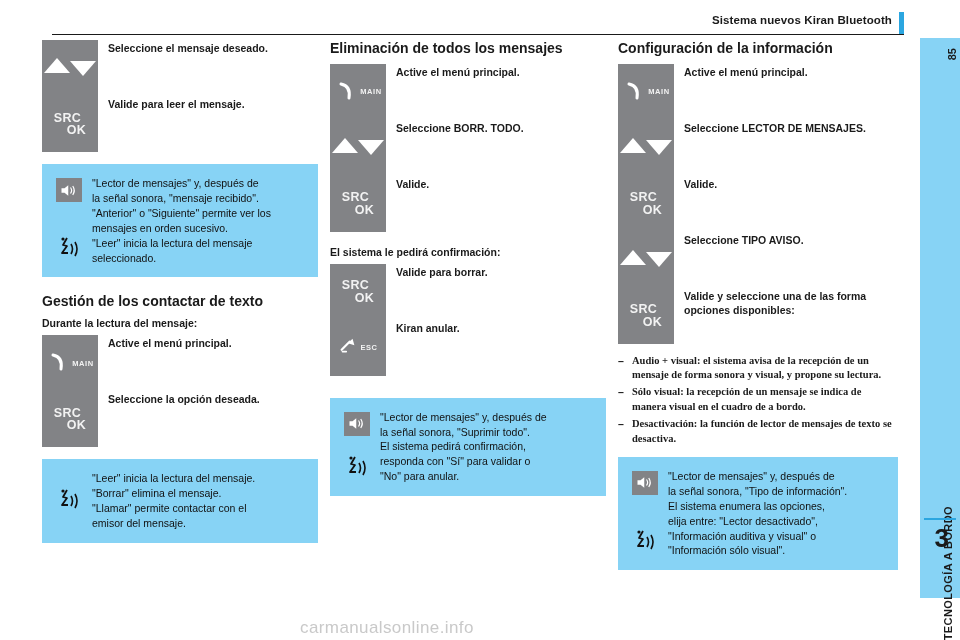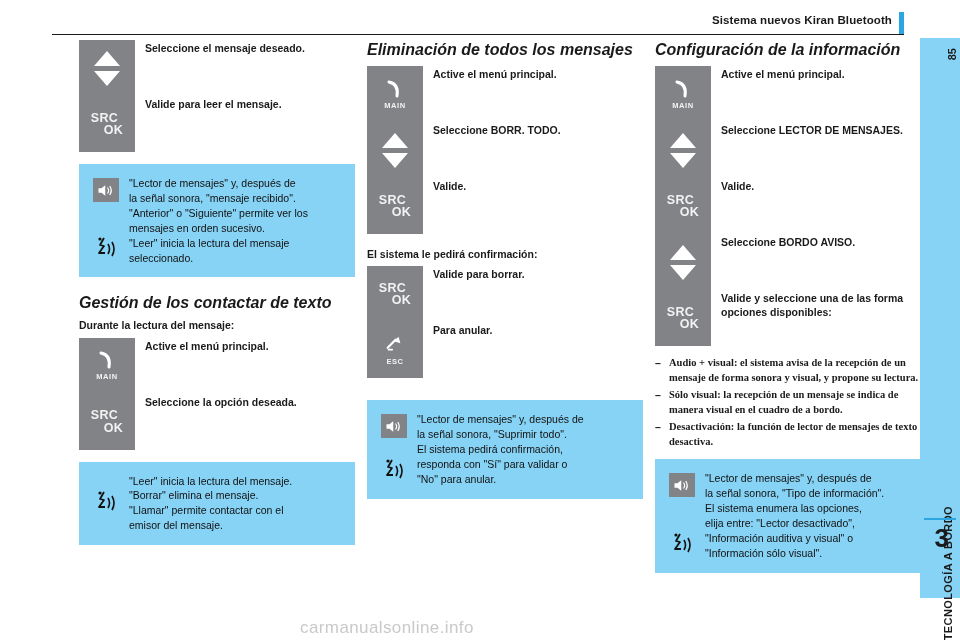--- a/index.html
+++ b/index.html
@@ -37,32 +37,31 @@
     background: #2ba6e0;
   }
   .header-rule {
     position: absolute;
     left: 40px; right: 56px; top: 20px;
     height: 1px;
     background: #1a1a1a;
   }
 
   
-  .col { position: absolute; top: 40px; margin-left: 37px; }
+  .col { position: absolute; top: 40px; }
   .col-left   { left: 42px;  width: 276px; }
   .col-mid    { left: 330px; width: 276px; }
   .col-right  { left: 618px; width: 280px; }
 
   .section-title {
-    font-size: 16px;
+    font-size: 14px;
     font-weight: bold;
     color: #1a1a1a;
     margin-bottom: 6px;
     line-height: 1.25;
-    font-style: italic;
   }
   .sub-title {
     font-size: 10.5px;
     font-weight: bold;
     color: #1a1a1a;
     margin-bottom: 5px;
     line-height: 1.25;
   }
 
   
@@ -71,21 +70,21 @@
     display: flex;
     align-items: flex-start;
     min-height: 56px;
   }
   .btn {
     width: 56px;
     min-height: 56px;
     background: #828386;
     flex: 0 0 56px;
     display: flex;
-    flex-direction: column;
+    flex-direction: row;
     align-items: center;
     justify-content: center;
     position: relative;
   }
   .btn-label {
     font-size: 7.5px;
     font-weight: bold;
     color: #f2f2f2;
     letter-spacing: 0.6px;
   }
@@ -356,21 +355,21 @@
         <div class="btn">
           <div class="esc-glyph">
             <svg viewBox="0 0 22 22" width="20" height="20" aria-hidden="true">
               <path d="M4 14 L13 5" stroke="#ffffff" stroke-width="2.4" fill="none" stroke-linecap="round"></path>
               <polygon points="16,2 18,9 11,7" fill="#ffffff"></polygon>
               <path d="M5 16 L9 16" stroke="#ffffff" stroke-width="2" stroke-linecap="round"></path>
             </svg>
           </div>
           <div class="btn-label">ESC</div>
         </div>
-        <div class="caption">Para anular.</div>
+        <div class="caption">Kiran anular.</div>
       </div>
     </div>
 
     <div class="infobox" style="margin-top:22px">
       <div class="info-icons">
         <div class="speaker-tile">
           <svg viewBox="0 0 24 20" width="18" height="15" aria-hidden="true">
             <polygon points="2,7 6,7 11,3 11,17 6,13 2,13" fill="#ffffff"></polygon>
             <path d="M14 6 Q17 10 14 14" stroke="#ffffff" stroke-width="1.6" fill="none"></path>
             <path d="M17 4 Q21 10 17 16" stroke="#ffffff" stroke-width="1.6" fill="none"></path>
@@ -421,21 +420,21 @@
         <div class="btn">
           <div class="btn-src">SRC<span class="ok">OK</span></div>
         </div>
         <div class="caption">Valide.</div>
       </div>
       <div class="step">
         <div class="btn">
           <div class="arrow-up"></div>
           <div class="arrow-dn"></div>
         </div>
-        <div class="caption">Seleccione BORDO AVISO.</div>
+        <div class="caption">Seleccione TIPO AVISO.</div>
       </div>
       <div class="step">
         <div class="btn">
           <div class="btn-src">SRC<span class="ok">OK</span></div>
         </div>
         <div class="caption">Valide y seleccione una de las forma opciones disponibles:</div>
       </div>
     </div>
 
     <div class="bullets">

